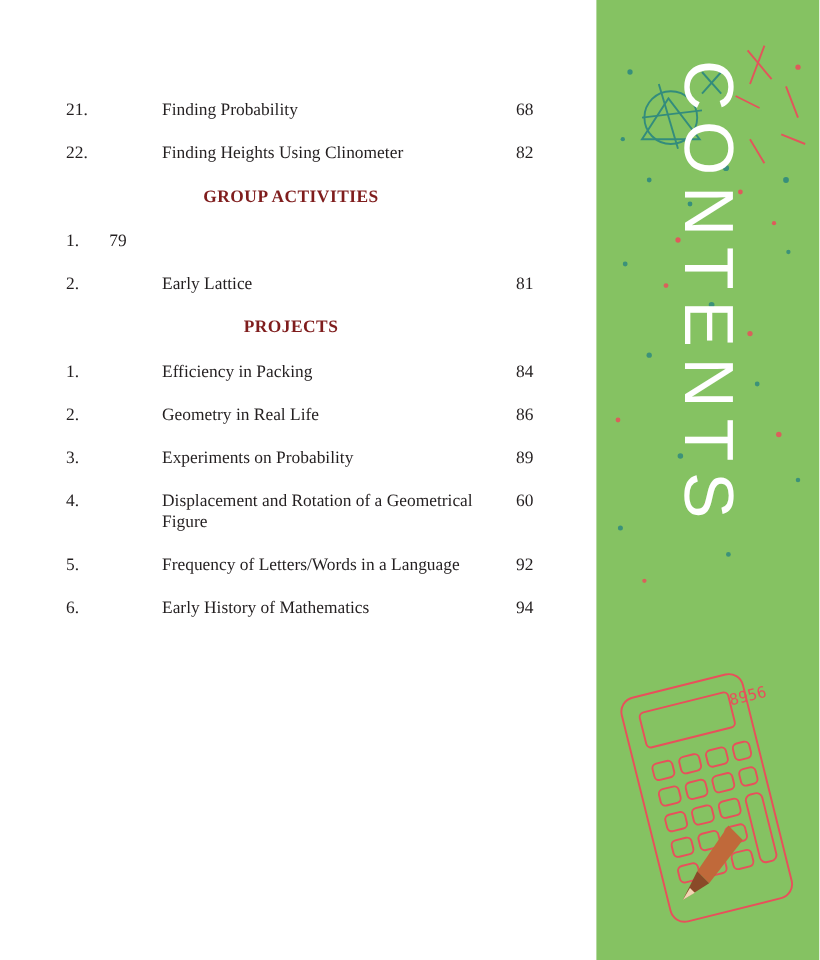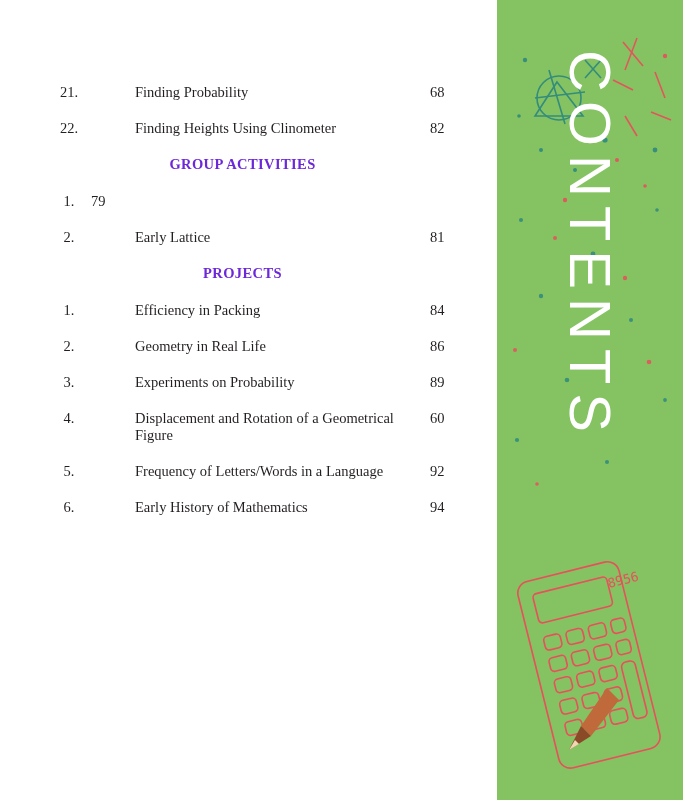--- a/index.html
+++ b/index.html
@@ -70,36 +70,36 @@
   }
   .row {
     display: flex;
     align-items: baseline;
     font-size: 14.5px;
     color: #231f20;
     margin-bottom: 19px;
   }
   .row .num {
     width: 28px;
-    text-align: center;
+    text-align: left;
     flex: 0 0 28px;
     padding-right: 8px;
     box-sizing: content-box;
   }
   .row .title {
     flex: 1 1 auto;
     margin-left: 44px;
   }
   .row .page-no {
     flex: 0 0 40px;
     text-align: left;
   }
   .section-head {
     text-align: center;
-    color: #6d28d9;
+    color: #7f1d1d;
     font-family: "Liberation Serif", serif;
     font-weight: bold;
     font-size: 14.5px;
     letter-spacing: 0.4px;
     margin: 12px 0 20px 0;
     padding-right: 40px;
   }
   .gap-top { margin-top: 4px; }
 </style>
 </head>

